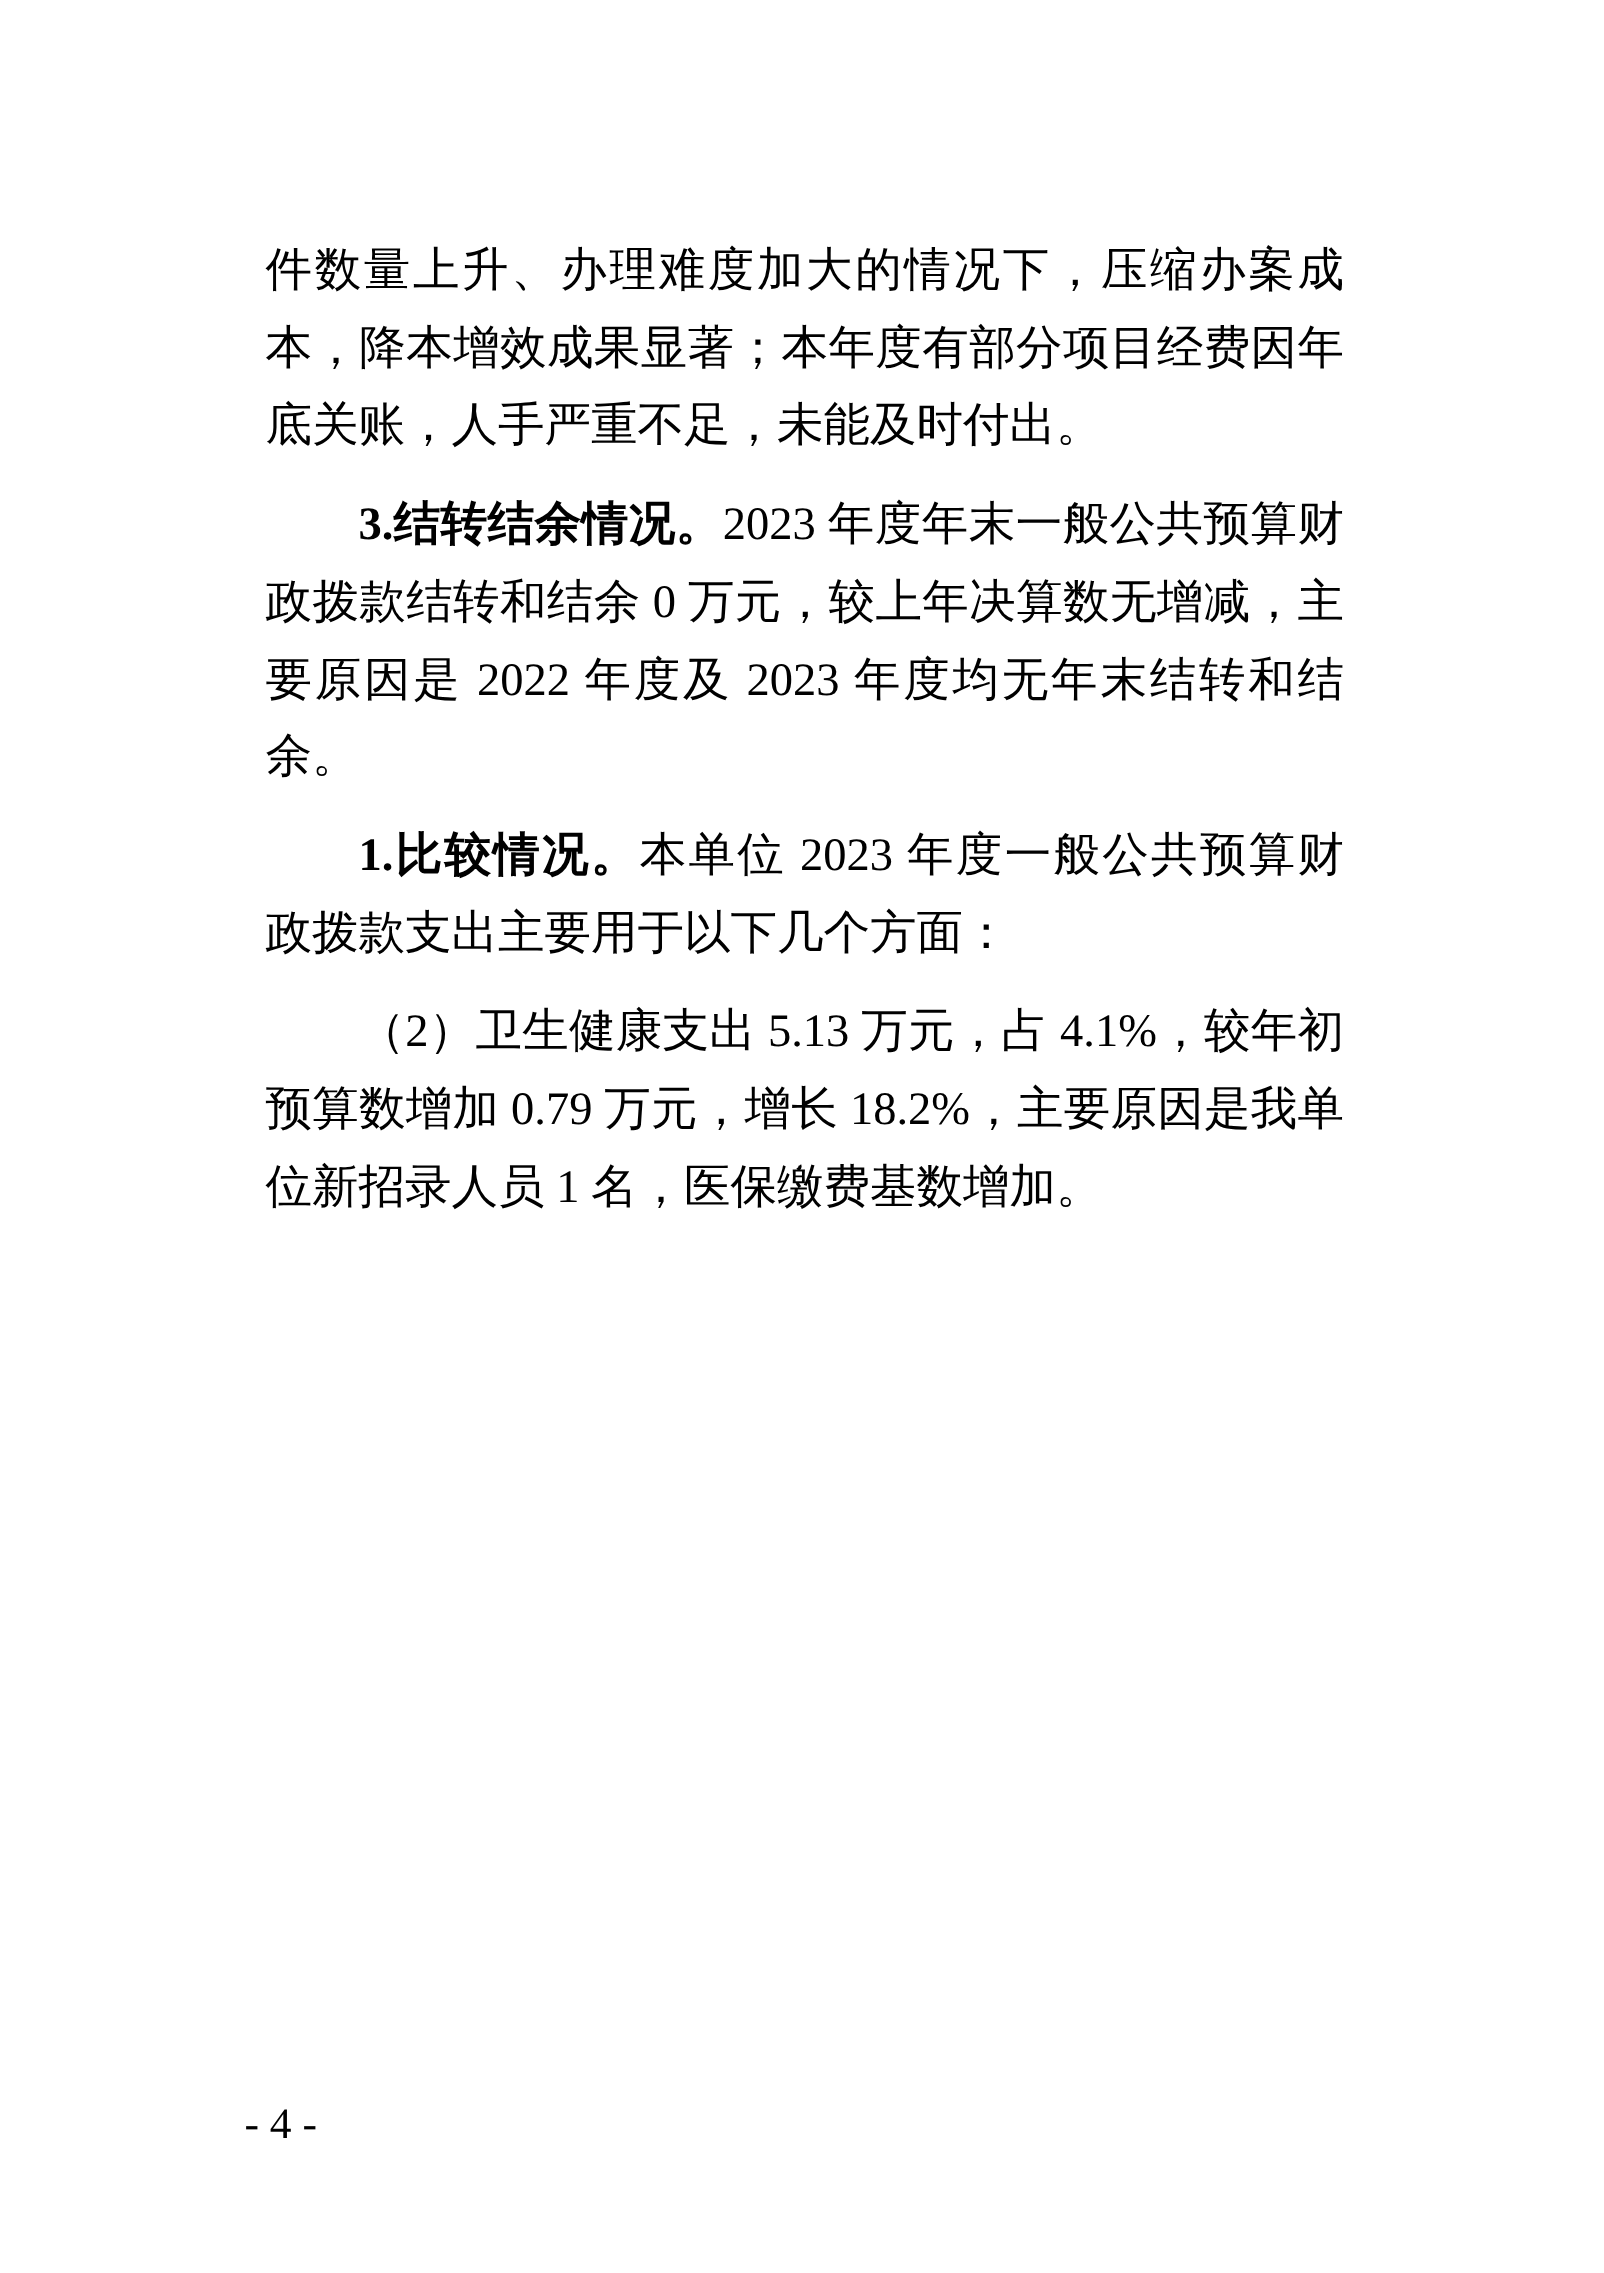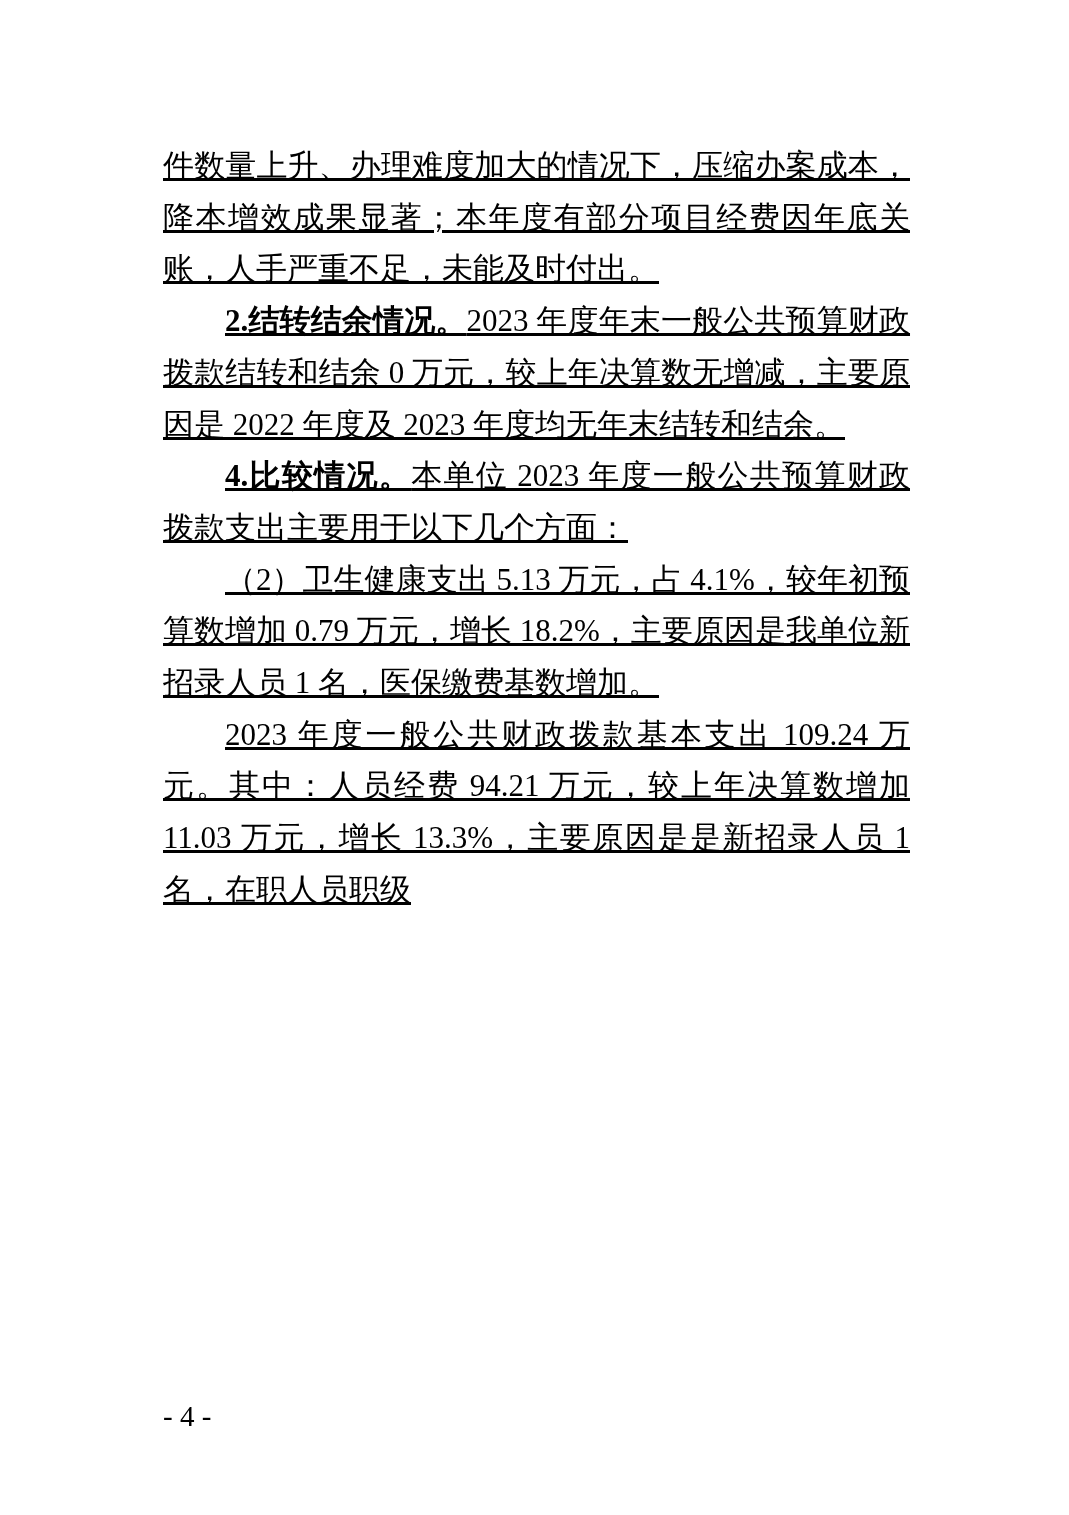--- a/index.html
+++ b/index.html
@@ -20,23 +20,22 @@
     position: absolute;
     left: 163px;
     top: 140px;
     width: 747px;
     font-size: 31px;
     line-height: 51.7px;
     text-align: justify;
     text-justify: inter-ideograph;
   }
   .doc-content p {
-    margin: 0;
+    margin: 14px;
     padding: 0;
-    text-decoration: underline;
   }
   .doc-content p.indent {
     text-indent: 2em;
   }
   .seg-label {
     font-weight: bold;
   }
   .page-footer {
     position: absolute;
     left: 163px;
@@ -46,26 +45,25 @@
     color: #000000;
   }
 </style>
 </head>
 <body>
 
 <div class="page">
   <div class="doc-content">
     <p><span class="seg-label"></span><span>件数量上升、办理难度加大的情况下，压缩办案成本，降本增效成果显著；本年度有部分项目经费因年底关账，人手严重不足，未能及时付出。</span></p>
 
-    <p class="indent"><span class="seg-label">2.结转结余情况。</span><span>2023 年度年末一般公共预算财政拨款结转和结余 0 万元，较上年决算数无增减，主要原因是 2022 年度及 2023 年度均无年末结转和结余。</span></p>
+    <p class="indent"><span class="seg-label">3.结转结余情况。</span><span>2023 年度年末一般公共预算财政拨款结转和结余 0 万元，较上年决算数无增减，主要原因是 2022 年度及 2023 年度均无年末结转和结余。</span></p>
 
-    <p class="indent"><span class="seg-label">4.比较情况。</span><span>本单位 2023 年度一般公共预算财政拨款支出主要用于以下几个方面：</span></p>
+    <p class="indent"><span class="seg-label">1.比较情况。</span><span>本单位 2023 年度一般公共预算财政拨款支出主要用于以下几个方面：</span></p>
 
 
     <p class="indent"><span class="seg-label"></span><span>（2）卫生健康支出 5.13 万元，占 4.1%，较年初预算数增加 0.79 万元，增长 18.2%，主要原因是我单位新招录人员 1 名，医保缴费基数增加。</span></p>
 
 
 
-    <p class="indent"><span class="seg-label"></span><span>2023 年度一般公共财政拨款基本支出 109.24 万元。其中：人员经费 94.21 万元，较上年决算数增加 11.03 万元，增长 13.3%，主要原因是是新招录人员 1 名，在职人员职级</span></p>
   </div>
 
   <div class="page-footer">- 4 -</div>
 </div>
 
 </body></html>

